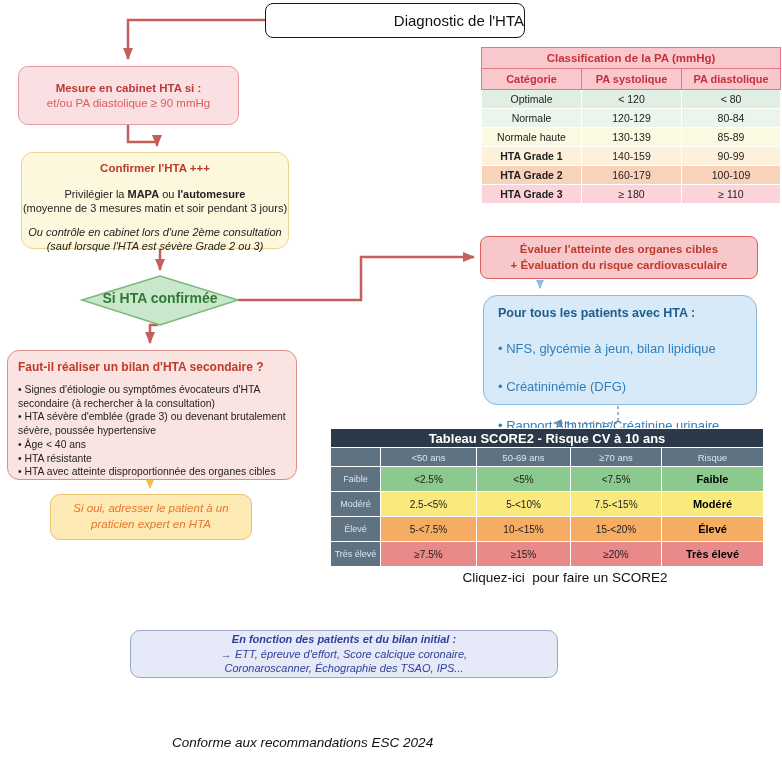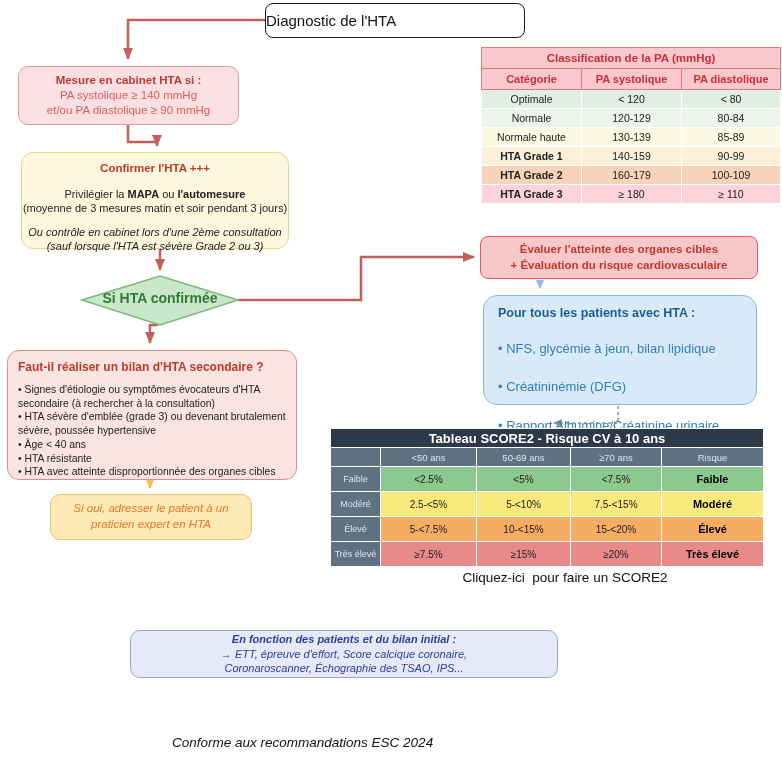--- a/index.html
+++ b/index.html
@@ -4,21 +4,21 @@
 <style>
   * { margin:0; padding:0; box-sizing:border-box; }
   body { background:#ffffff; font-family:"Liberation Sans","DejaVu Sans",sans-serif; }
   #canvas { position:relative; width:782px; height:765px; background:#ffffff; overflow:hidden; }
   .abs { position:absolute; }
   svg.connectors { position:absolute; left:0; top:0; width:782px; height:765px; pointer-events:none; }
 
   
   .node { border-radius:10px; text-align:center; }
   #title-box { left:265px; top:3px; width:260px; height:35px; background:#fff; border:1.6px solid #1a1a1a;
-               border-radius:8px; display:flex; align-items:center; justify-content:flex-start;
+               border-radius:8px; display:flex; align-items:center; justify-content:flex-end;
                font-size:15px; color:#111; }
   #measure-box { left:18px; top:66px; width:221px; height:59px; background:#fbe0e3; border:1.4px solid #e59aa0;
                  display:flex; flex-direction:column; justify-content:center; font-size:11.5px; line-height:1.3; }
   #measure-box .ttl { font-weight:bold; color:#b93a35; }
   #measure-box .ln  { color:#d8605c; }
   #confirm-box { left:21px; top:152px; width:268px; height:97px; background:#fdf7de; border:1.4px solid #e8d68c;
                  border-radius:12px; font-size:11px; color:#222; padding-top:8px; line-height:1.3; }
   #confirm-box .ttl { font-weight:bold; color:#c0392b; font-size:11.5px; margin-bottom:11px; }
   #confirm-box .grp2 { margin-bottom:9px; }
   #confirm-box .it { font-style:italic; }
@@ -110,21 +110,20 @@
     <path d="M 618 406 V 423 H 554" fill="none" stroke="#8595a5" stroke-width="1.5" stroke-dasharray="3 3" marker-end="url(#mk-slate)"></path>
     <polygon points="82,300 160,276 238,300 160,325" fill="#c9e7ca" stroke="#79b979" stroke-width="1.5"></polygon>
   </svg>
 
   <div id="title-box" class="abs">
     <span>Diagnostic de l'HTA</span>
   </div>
 
   <div id="measure-box" class="abs node">
     <div class="ttl">Mesure en cabinet HTA si :</div>
-    <div class="ln">PA systolique ≥ 140 mmHg</div>
     <div class="ln">et/ou PA diastolique ≥ 90 mmHg</div>
   </div>
 
   <div id="confirm-box" class="abs node">
     <div class="ttl">Confirmer l'HTA +++</div>
     <div class="grp2">
       <div><span>Privilégier la </span><b>MAPA</b><span> ou </span><b>l'automesure</b></div>
       <div>(moyenne de 3 mesures matin et soir pendant 3 jours)</div>
     </div>
     <div class="it">Ou contrôle en cabinet lors d'une 2ème consultation</div>

